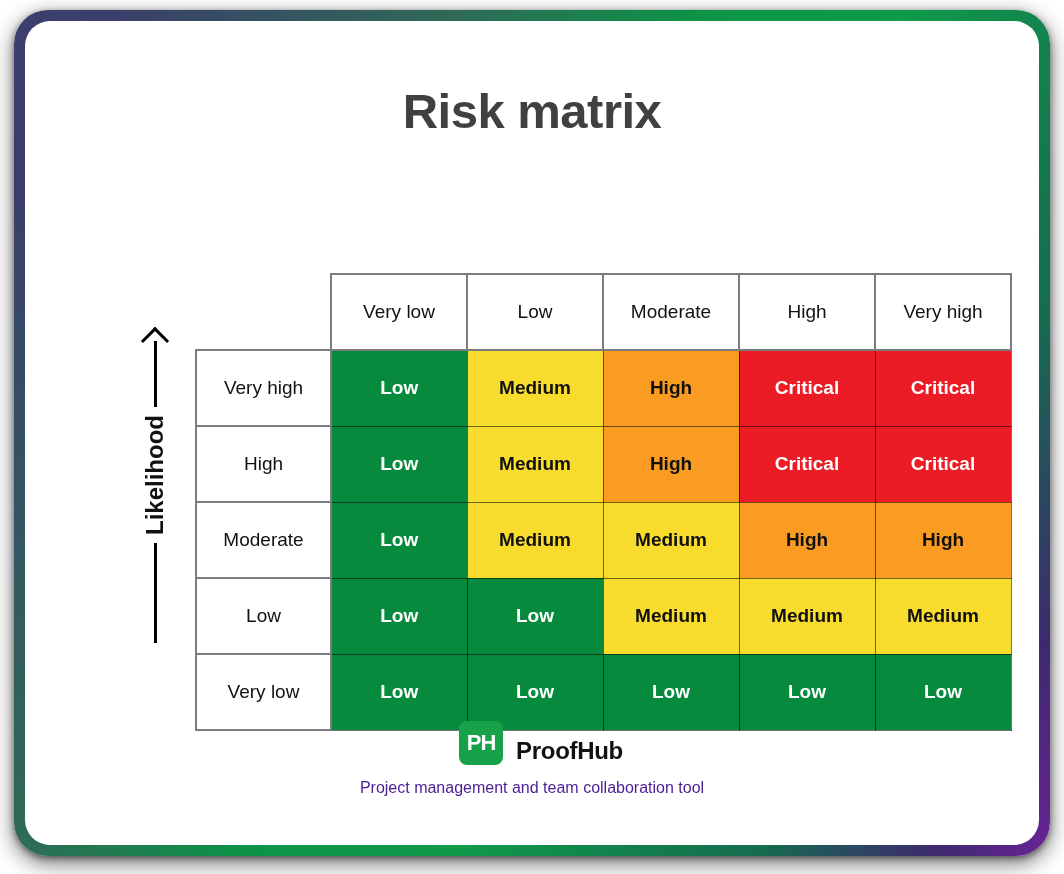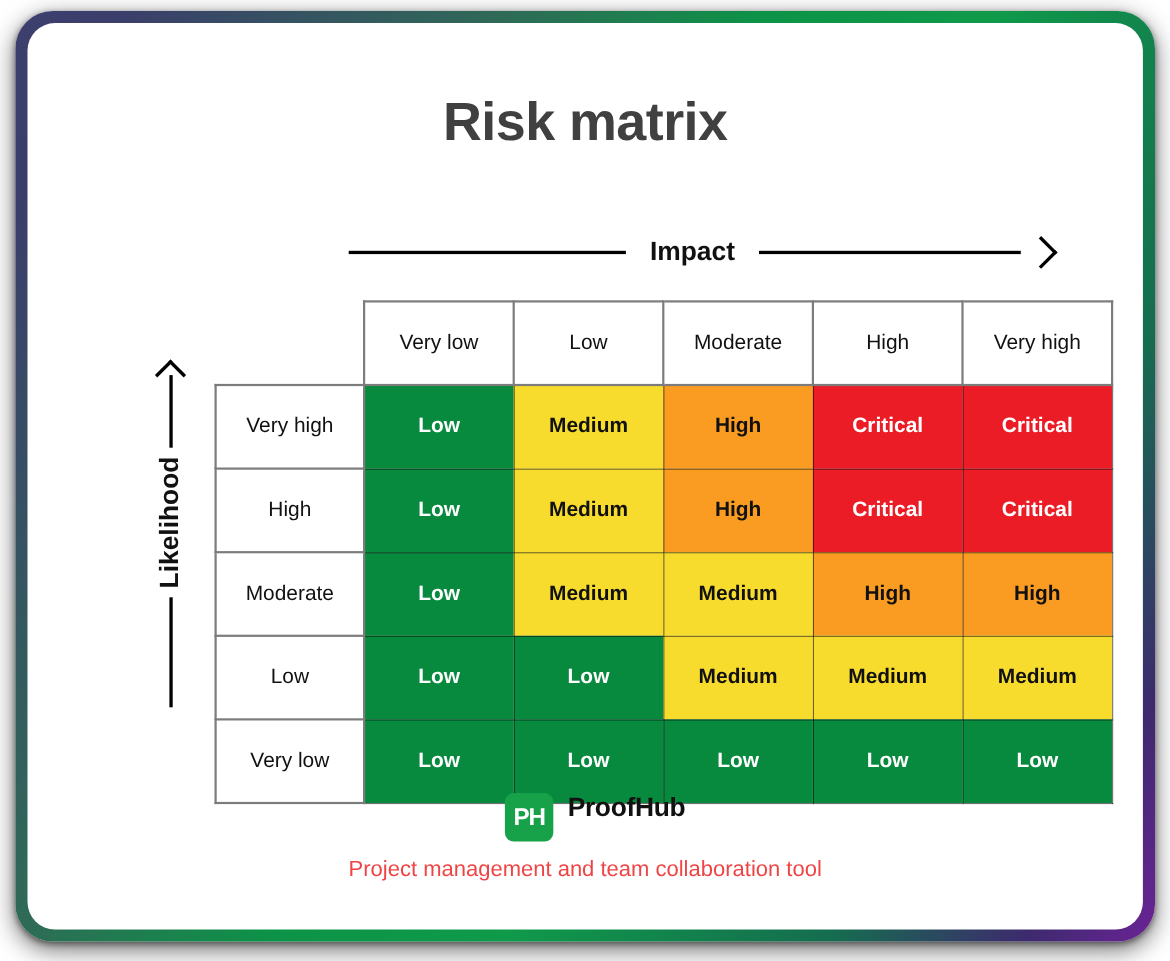--- a/index.html
+++ b/index.html
@@ -175,21 +175,21 @@
   
   #footer {
     position: absolute;
     left: 0;
     top: 700px;
     width: 100%;
     text-align: center;
   }
   #brand-row {
     display: flex;
-    align-items: flex-start;
+    align-items: flex-end;
     justify-content: center;
     gap: 13px;
     margin-left: 18px;
   }
   #brand-logo {
     width: 44px;
     height: 44px;
     border-radius: 8px;
     background: #17a24a;
     color: #ffffff;
@@ -201,38 +201,32 @@
     justify-content: center;
   }
   #brand-name {
     font-size: 24px;
     font-weight: bold;
     color: #111;
     letter-spacing: -0.3px;
   }
   #brand-tagline {
     margin-top: 14px;
-    font-size: 20px;
-    color: #ef4444;
+    font-size: 16px;
+    color: #4c1d95;
   }
 </style>
 </head>
 <body>
 
 <div id="card-frame">
   <div id="card-inner">
 
     <div id="page-title">Risk matrix</div>
 
-    <div id="impact-axis">
-      <div class="axis-line" id="impact-line-left"></div>
-      <div id="impact-label">Impact</div>
-      <div class="axis-line" id="impact-line-right"></div>
-      <div id="impact-arrow-head"></div>
-    </div>
 
     <div id="likelihood-axis">
       <div id="likelihood-arrow-head"></div>
       <div id="likelihood-line-top"></div>
       <div id="likelihood-label">Likelihood</div>
       <div id="likelihood-line-bottom"></div>
     </div>
 
     <table id="matrix">
       <thead>

